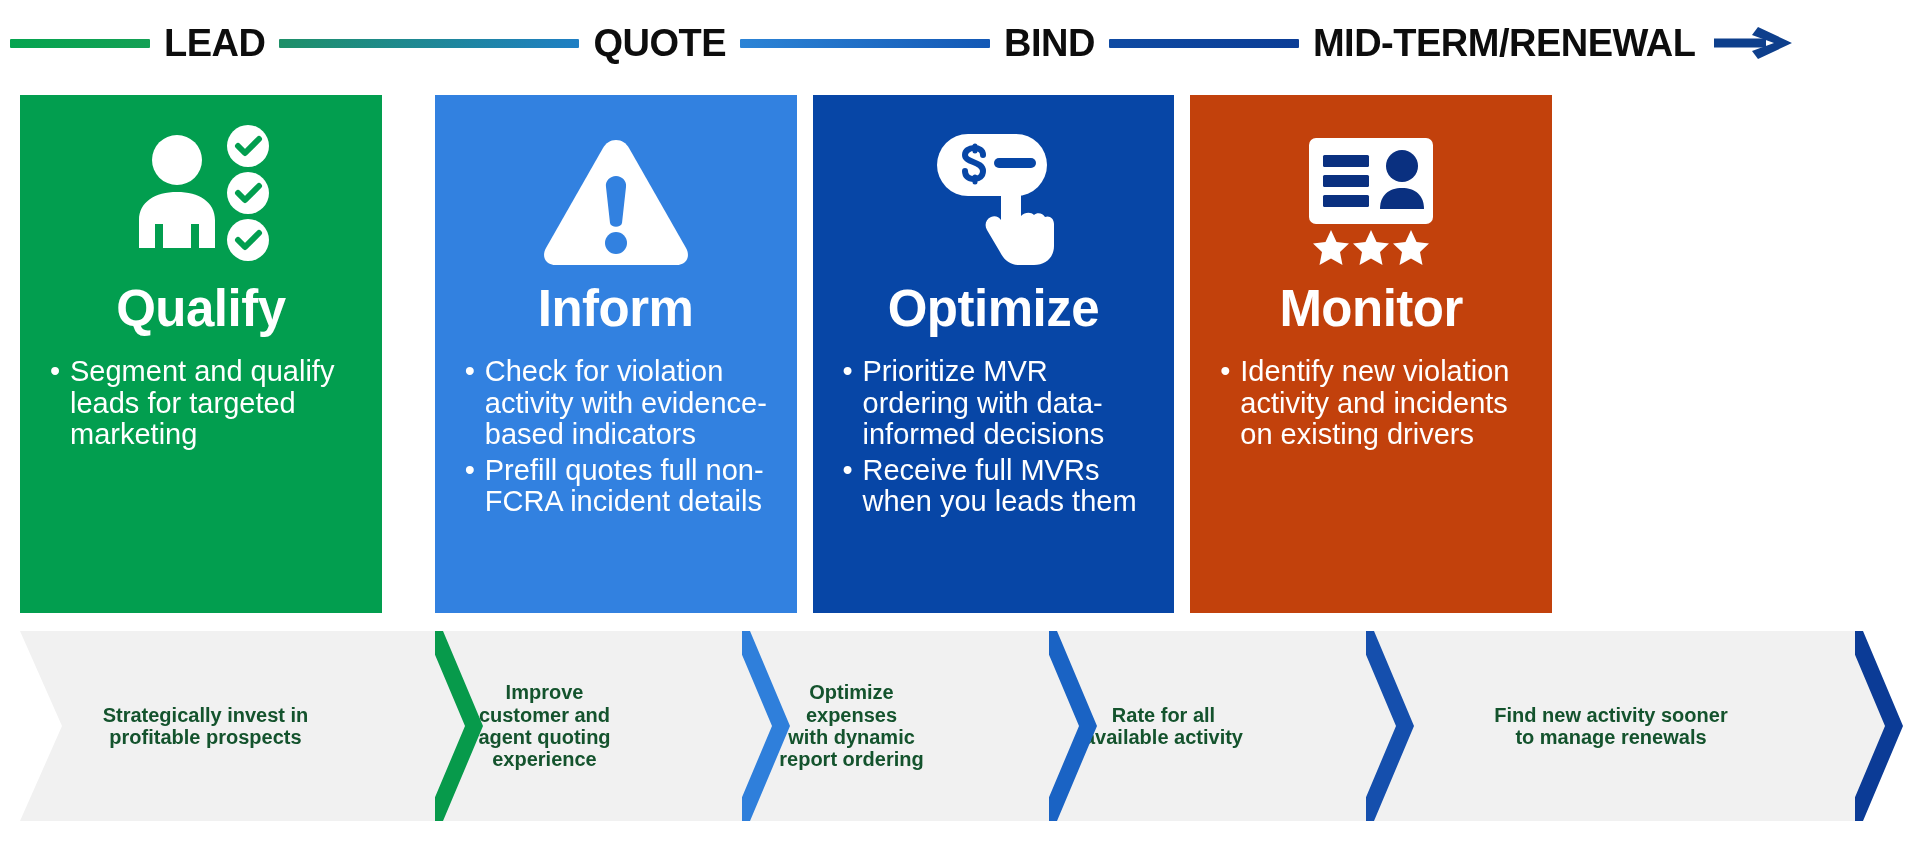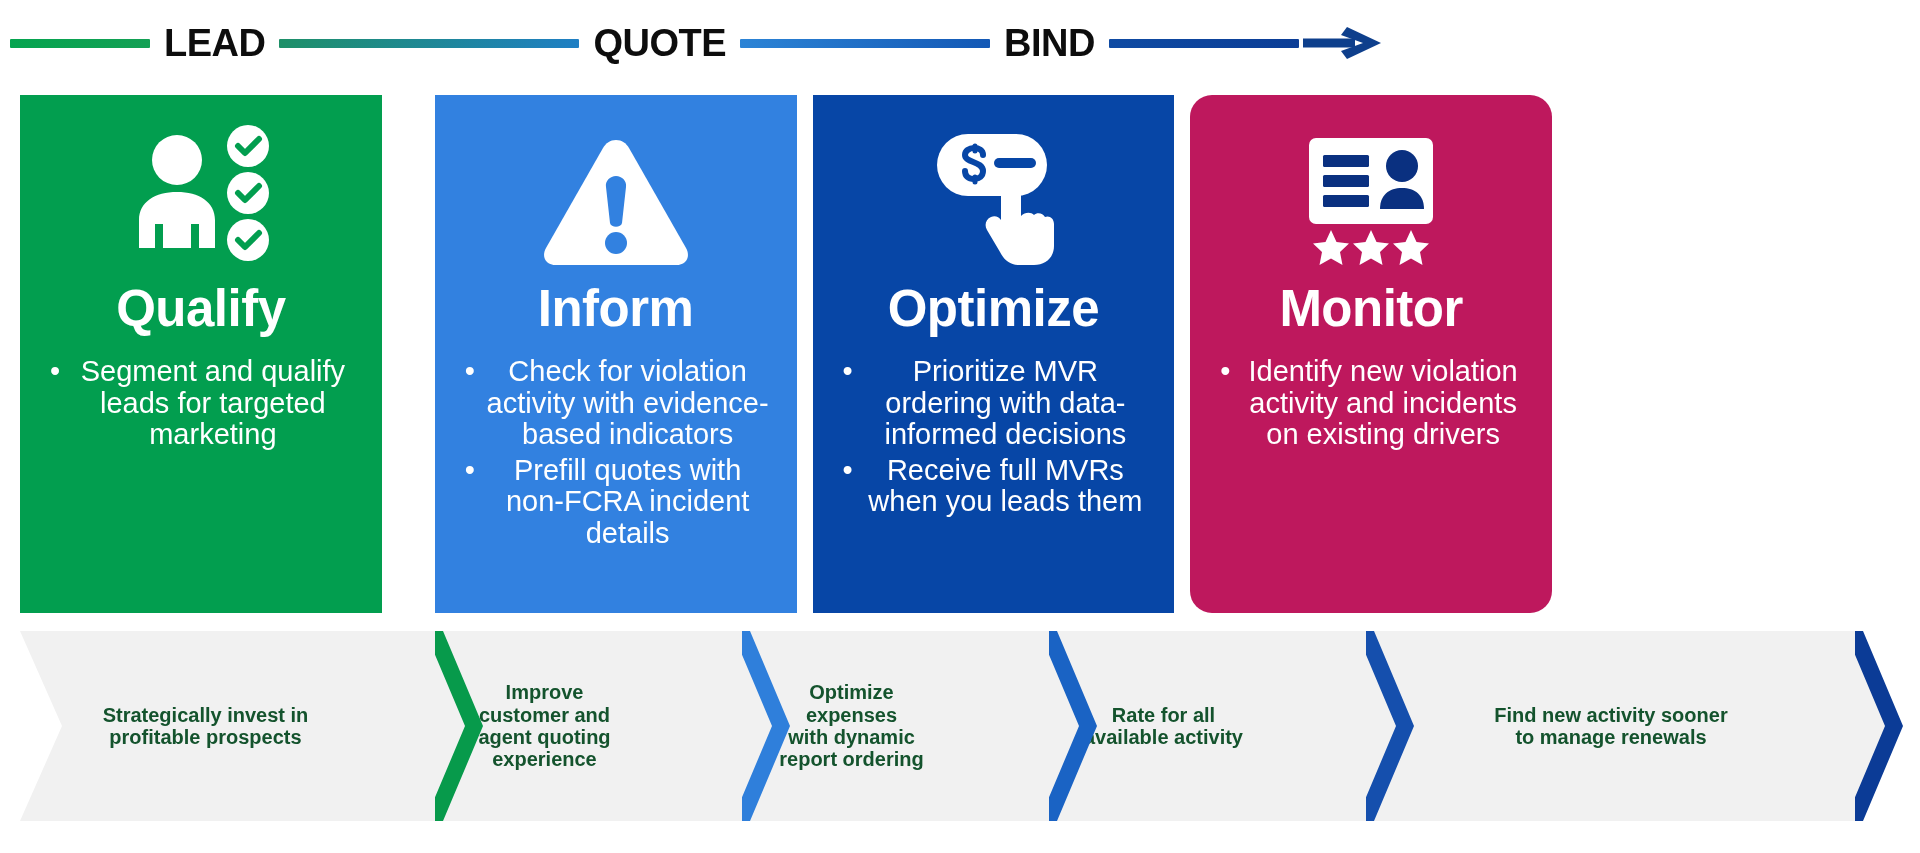--- a/index.html
+++ b/index.html
@@ -38,21 +38,21 @@
   }
   .card-list { width:100%; padding:0 26px 0 30px; }
   .bullet-row {
     display:flex; align-items:flex-start; color:#ffffff;
     font-size:29px; line-height:1.09; margin-bottom:4px;
   }
   .bullet-dot {
     flex:0 0 auto; width:20px; font-size:29px; line-height:1.09;
     text-align:left;
   }
-  .bullet-text { flex:1 1 auto;text-align:center; }
+  .bullet-text { flex:1 1 auto; }
 
   
   #band {
     position:absolute; left:0px; top:631px; width:1920px; height:190px;
   }
   .band-bg {
     position:absolute; left:20px; top:0; width:1880px; height:190px;
     background:#F1F1F1;
     clip-path:polygon(0 0, calc(100% - 42px) 0, 100% 50%, calc(100% - 42px) 100%, 0 100%, 42px 50%);
   }
@@ -90,20 +90,21 @@
       <div class="tl-label">QUOTE</div>
     </div>
 
     <div class="tl-seg">
       <div class="tl-rule" style="width:250px;background:linear-gradient(90deg,#2C84D6,#1358B5);"></div>
       <div class="tl-label">BIND</div>
     </div>
 
     <div class="tl-seg">
       <div class="tl-rule" style="width:190px;background:linear-gradient(90deg,#0F4BA3,#0B3D96);"></div>
+      <div class="tl-label">MID-TERM/RENEWAL</div>
     </div>
 
     <div class="tl-arrow">
       <svg width="84" height="40" viewBox="0 0 84 40">
         <rect x="0" y="15.5" width="52" height="9" fill="#0E3F8C"></rect>
         <path d="M44 4 L78 20 L44 36 L38 28 L60 20 L38 12 Z" fill="#0E3F8C"></path>
       </svg>
     </div>
   </div>
 
@@ -143,21 +144,21 @@
         </svg>
       </div>
       <div class="card-title">Inform</div>
       <div class="card-list">
         <div class="bullet-row">
           <span class="bullet-dot">•</span>
           <span class="bullet-text">Check for violation activity with evidence-based indicators</span>
         </div>
         <div class="bullet-row">
           <span class="bullet-dot">•</span>
-          <span class="bullet-text">Prefill quotes with non-FCRA incident details</span>
+          <span class="bullet-text">Prefill quotes full non-FCRA incident details</span>
         </div>
       </div>
     </div>
 
     <div class="card" style="background:#0746A6;">
       <div class="card-icon">
         <svg width="160" height="150" viewBox="0 0 160 150">
           <rect x="24" y="10" width="110" height="62" rx="31" fill="#ffffff"></rect>
           <path d="M62 22 L62 27 M62 53 L62 58" stroke="#0746A6" stroke-width="5" stroke-linecap="round"></path>
           <path d="M70 31 C70 26 66 24 61 24 C56 24 52 27 52 31 C52 39 70 37 70 47
@@ -177,21 +178,21 @@
           <span class="bullet-dot">•</span>
           <span class="bullet-text">Prioritize MVR ordering with data-informed decisions</span>
         </div>
         <div class="bullet-row">
           <span class="bullet-dot">•</span>
           <span class="bullet-text">Receive full MVRs when you leads them</span>
         </div>
       </div>
     </div>
 
-    <div class="card" style="background:#be185d;border-radius:22px;">
+    <div class="card" style="background:#c2410c;">
       <div class="card-icon">
         <svg width="160" height="150" viewBox="0 0 160 150">
           <rect x="18" y="14" width="124" height="86" rx="7" fill="#ffffff"></rect>
           <rect x="32" y="31" width="46" height="12" rx="1.5" fill="#0A3080"></rect>
           <rect x="32" y="51" width="46" height="12" rx="1.5" fill="#0A3080"></rect>
           <rect x="32" y="71" width="46" height="12" rx="1.5" fill="#0A3080"></rect>
           <circle cx="111" cy="42" r="16" fill="#0A3080"></circle>
           <path d="M89 85 C89 71 98 64 111 64 C124 64 133 71 133 85 Z" fill="#0A3080"></path>
           <path d="M40 106 L45.5 118 L58 119.5 L49 128 L51.5 141 L40 134.5 L28.5 141
                    L31 128 L22 119.5 L34.5 118 Z" fill="#ffffff"></path>

